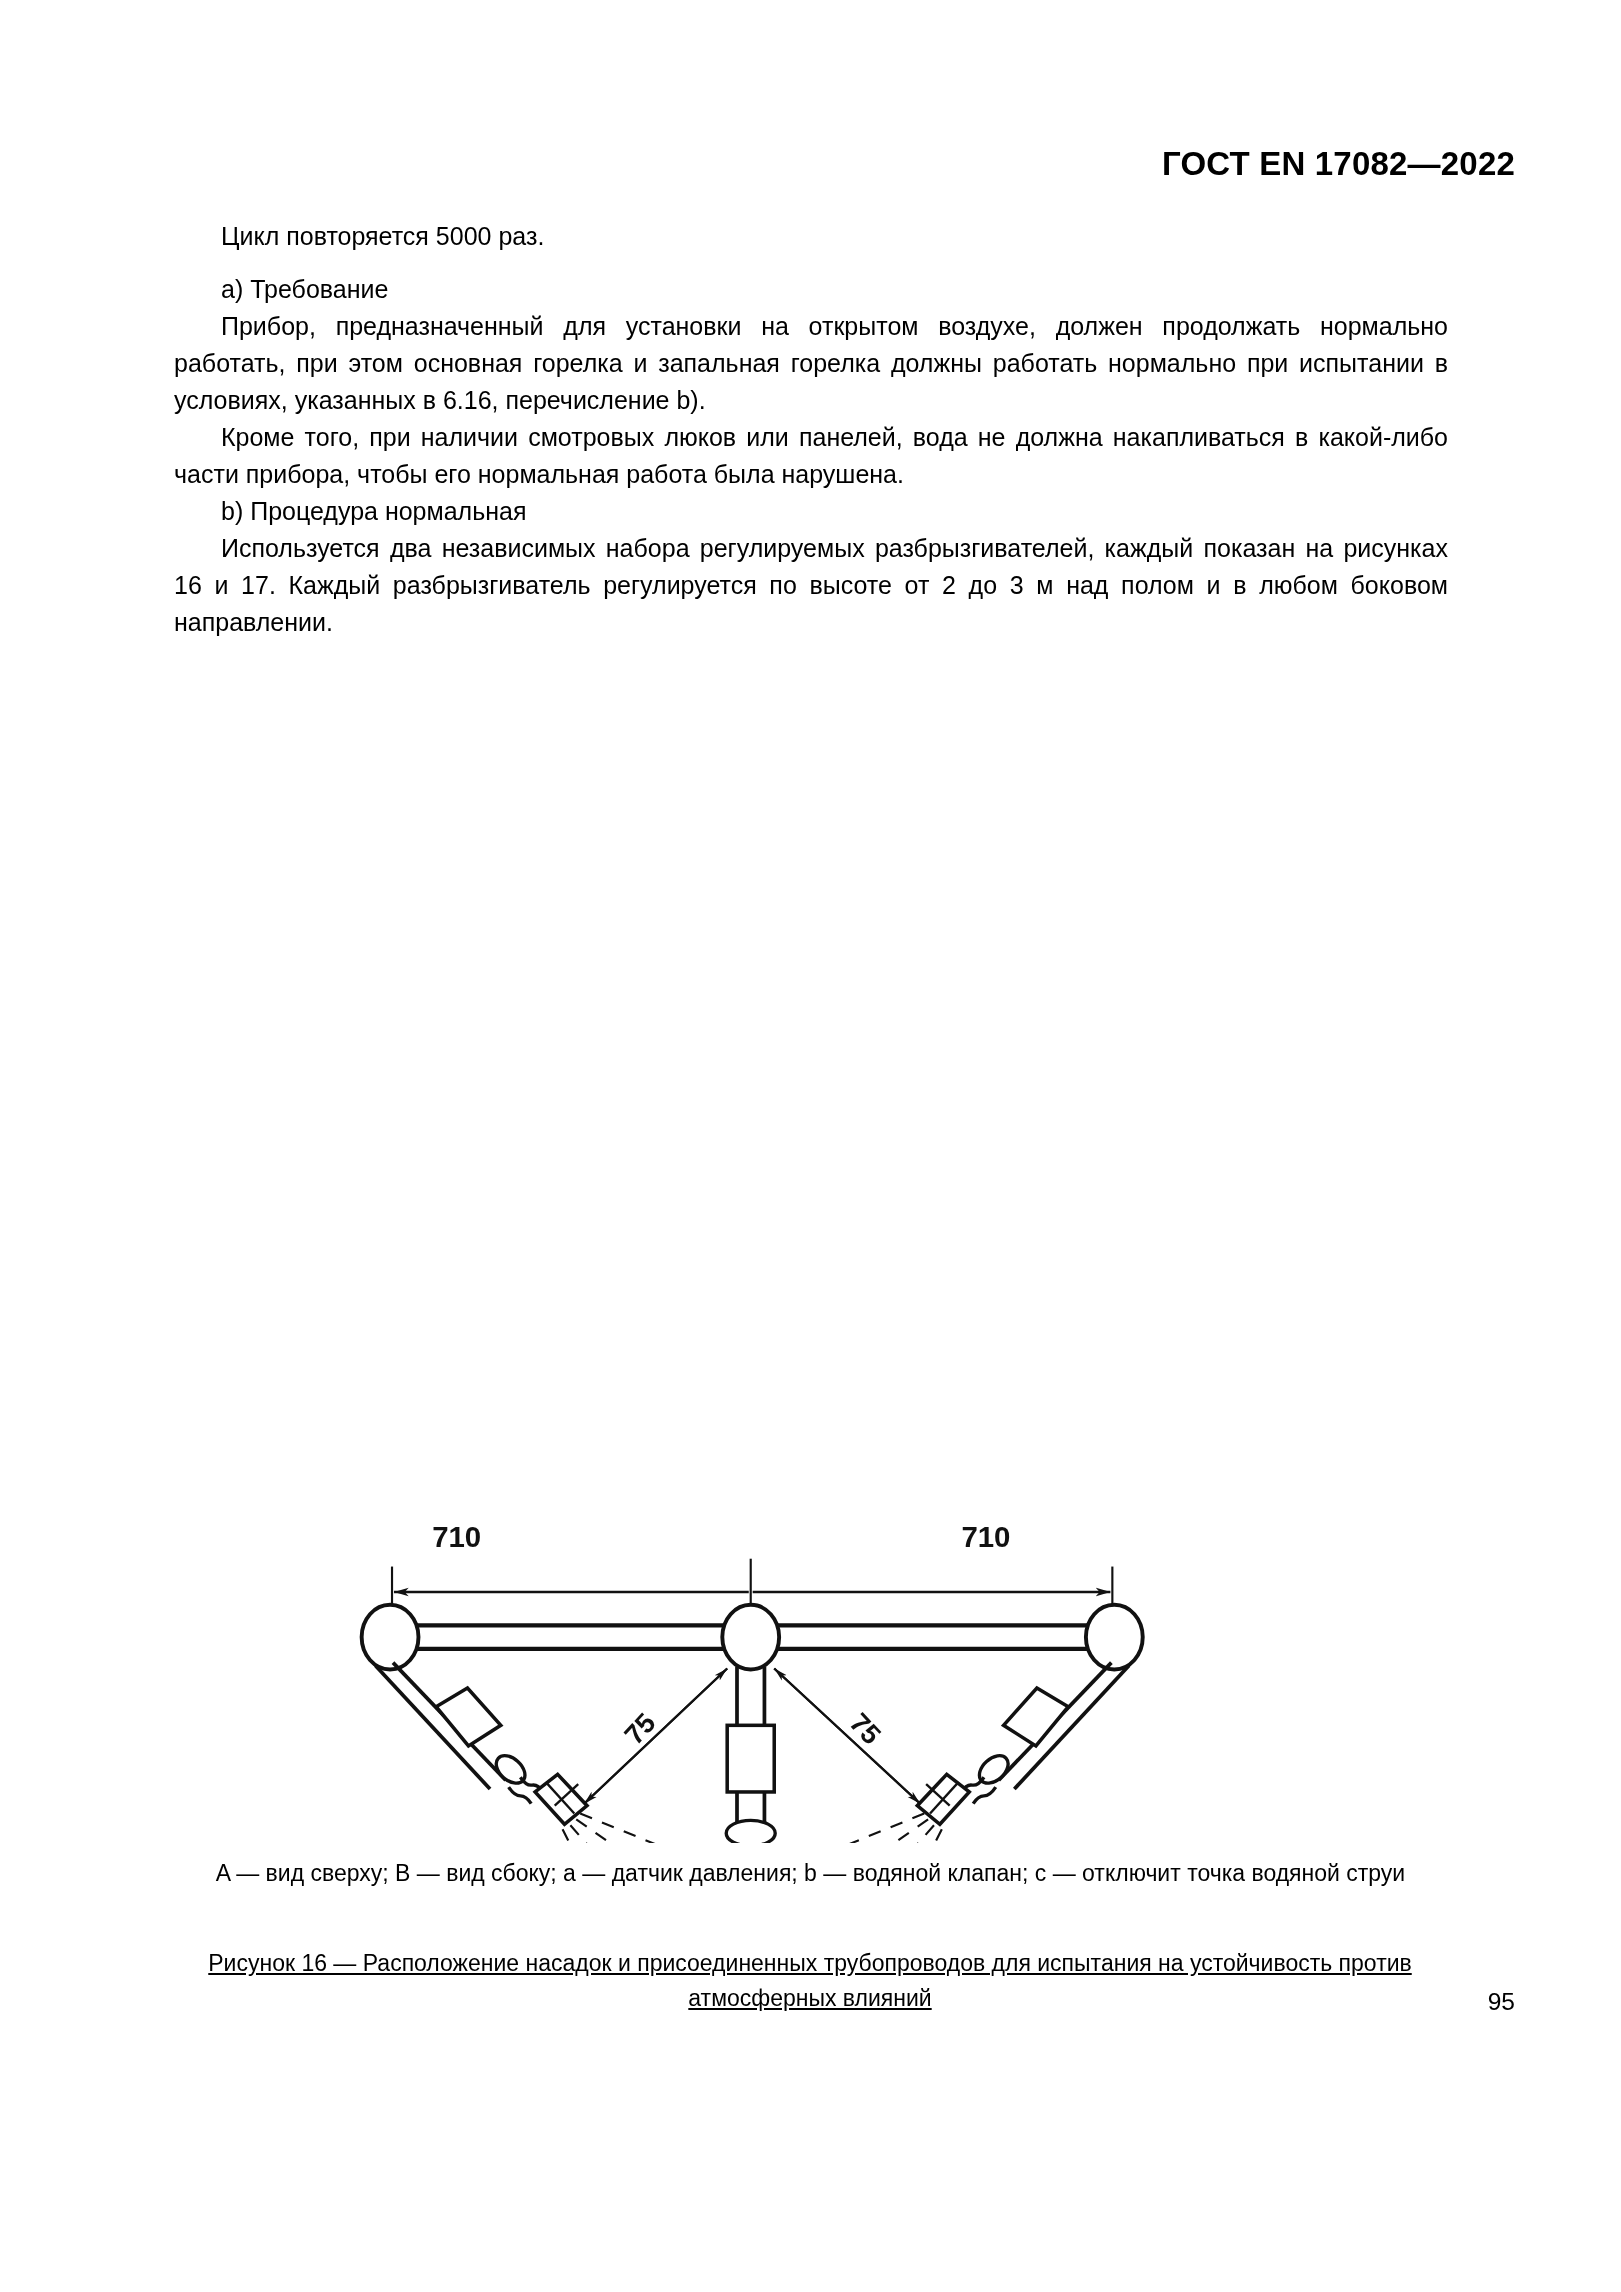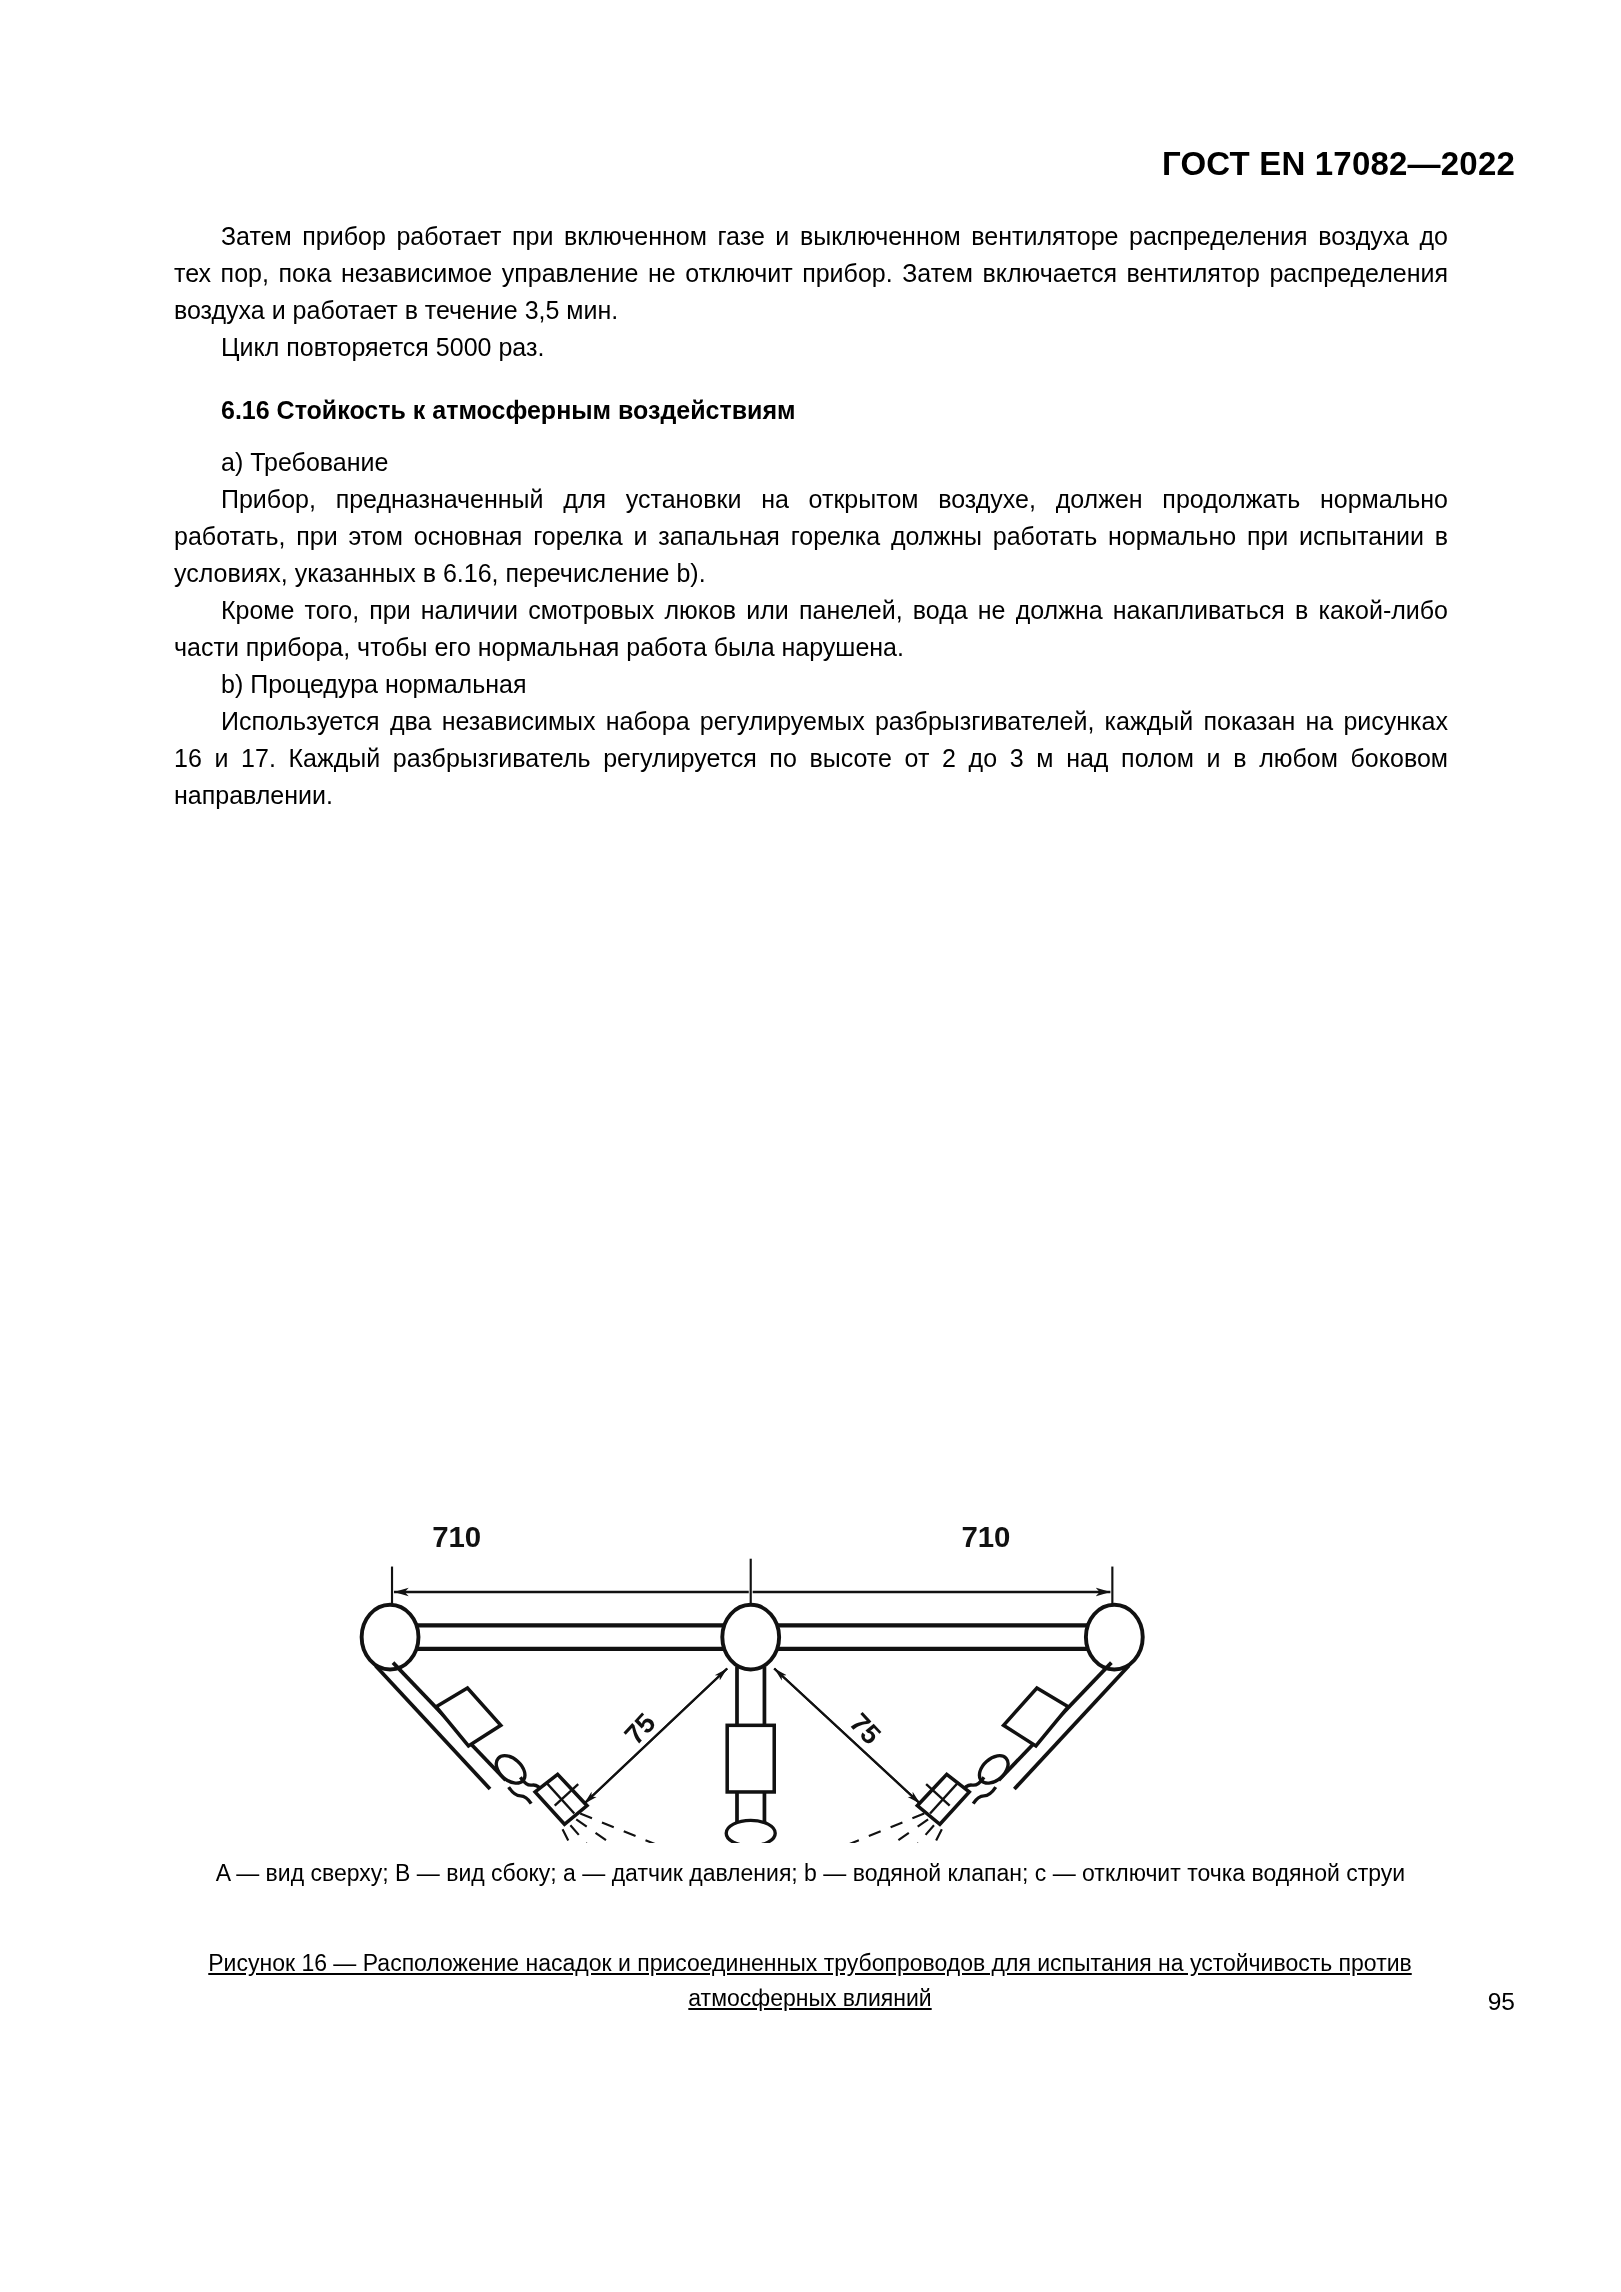--- a/index.html
+++ b/index.html
@@ -116,25 +116,23 @@
 </style>
 </head>
 <body>
 
 <div class="page">
 
   <div class="doc-header">ГОСТ EN 17082—2022</div>
 
   <div class="content">
 
-    <p class="body">Затем прибор работает при включенном газе и выключенном вентиляторе распределения воздуха до тех пор, пока независимое управление не отключит прибор. Затем включается вентилятор распреде­ления воздуха и работает в течение 3,5 мин.</p>
 
     <p class="body">Цикл повторяется 5000 раз.</p>
 
-    <h3 class="section">6.16 Стойкость к атмосферным воздействиям</h3>
 
     <div class="gap-sm"></div>
 
     <p class="body">a) Требование</p>
 
     <p class="body">Прибор, предназначенный для установки на открытом воздухе, должен продолжать нормально работать, при этом основная горелка и запальная горелка должны работать нормально при испытании в условиях, указанных в 6.16, перечисление b).</p>
 
     <p class="body">Кроме того, при наличии смотровых люков или панелей, вода не должна накапливаться в какой-либо части прибора, чтобы его нормальная работа была нарушена.</p>
 
     <p class="body">b) Процедура нормальная</p>

